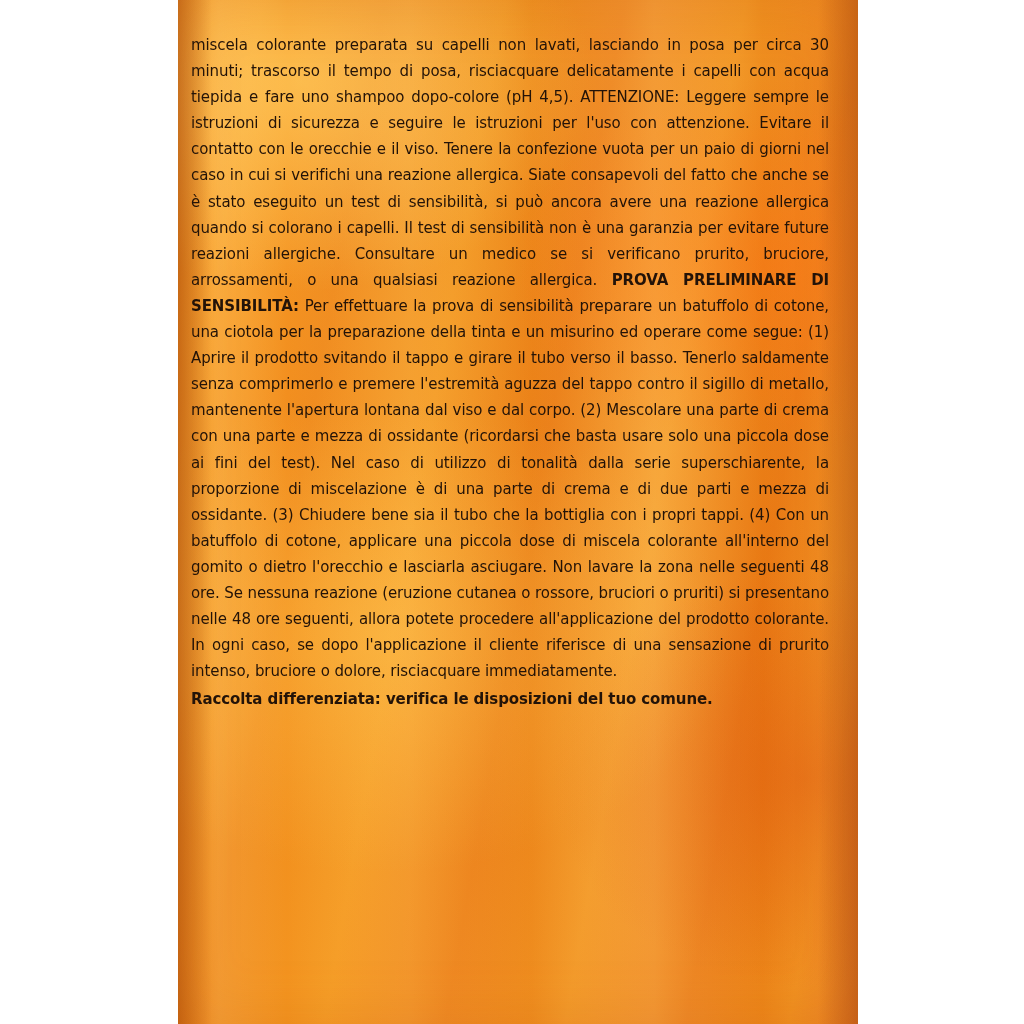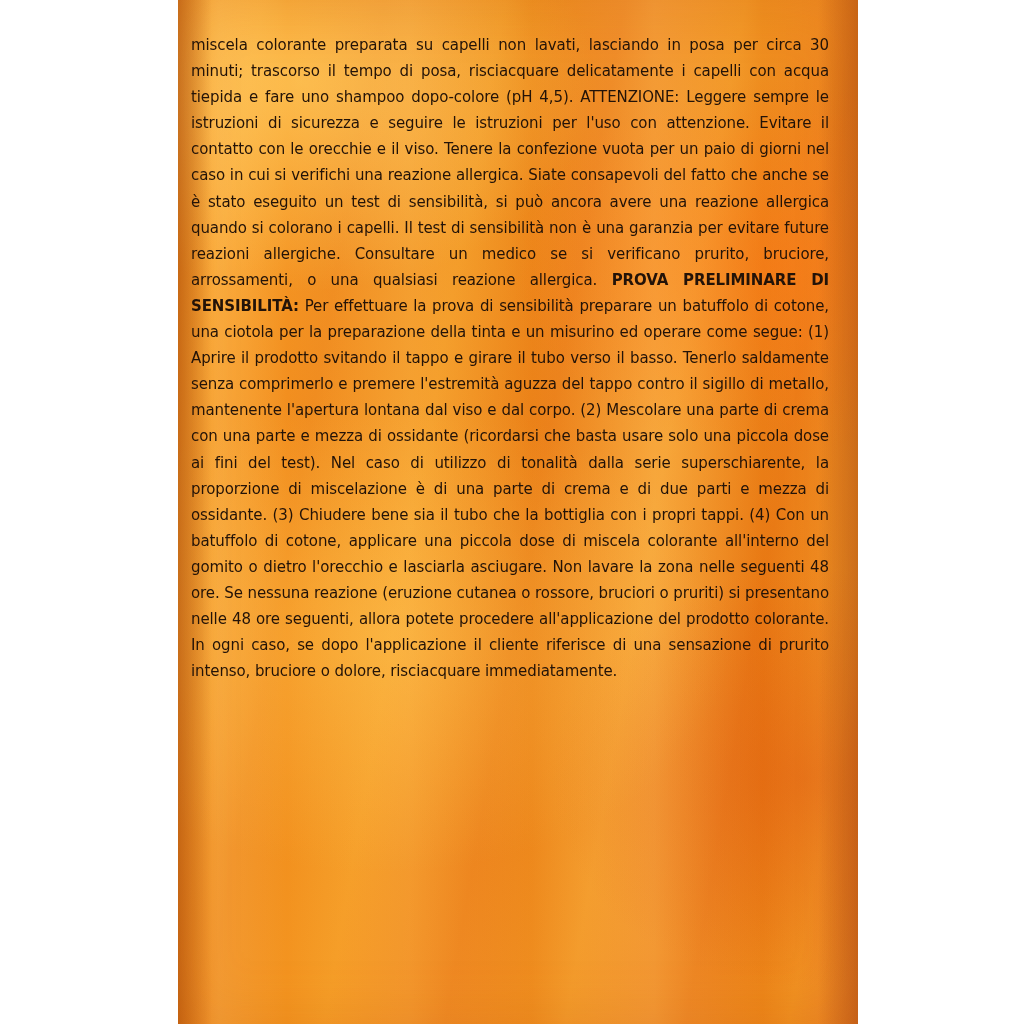--- a/index.html
+++ b/index.html
@@ -111,16 +111,17 @@
 
 <div id="page">
 
   <div id="package-panel">
     <div id="panel-sheen"></div>
     <div id="panel-edge-left"></div>
     <div id="panel-edge-right"></div>
 
     <div id="label-text">
       <p><span>miscela colorante preparata su capelli non lavati, lasciando in posa per circa 30 minuti; trascorso il tempo di posa, risciacquare delicatamente i capelli con acqua tiepida e fare uno shampoo dopo-colore (pH 4,5). ATTENZIONE: Leggere sempre le istruzioni di sicurezza e seguire le istruzioni per l'uso con attenzione. Evitare il contatto con le orecchie e il viso. Tenere la confezione vuota per un paio di giorni nel caso in cui si verifichi una reazione allergica. Siate consapevoli del fatto che anche se è stato eseguito un test di sensibilità, si può ancora avere una reazione allergica quando si colorano i capelli. Il test di sensibilità non è una garanzia per evitare future reazioni allergiche. Consultare un medico se si verificano prurito, bruciore, arrossamenti, o una qualsiasi reazione allergica. </span><span class="strong">PROVA PRELIMINARE DI SENSIBILITÀ:</span><span> Per effettuare la prova di sensibilità preparare un batuffolo di cotone, una ciotola per la preparazione della tinta e un misurino ed operare come segue: (1) Aprire il prodotto svitando il tappo e girare il tubo verso il basso. Tenerlo saldamente senza comprimerlo e premere l'estremità aguzza del tappo contro il sigillo di metallo, mantenente l'apertura lontana dal viso e dal corpo. (2) Mescolare una parte di crema con una parte e mezza di ossidante (ricordarsi che basta usare solo una piccola dose ai fini del test). Nel caso di utilizzo di tonalità dalla serie superschiarente, la proporzione di miscelazione è di una parte di crema e di due parti e mezza di ossidante. (3) Chiudere bene sia il tubo che la bottiglia con i propri tappi. (4) Con un batuffolo di cotone, applicare una piccola dose di miscela colorante all'interno del gomito o dietro l'orecchio e lasciarla asciugare. Non lavare la zona nelle seguenti 48 ore. Se nessuna reazione (eruzione cutanea o rossore, bruciori o pruriti) si presentano nelle 48 ore seguenti, allora potete procedere all'applicazione del prodotto colorante. In ogni caso, se dopo l'applicazione il cliente riferisce di una sensazione di prurito intenso, bruciore o dolore, risciacquare immediatamente.</span></p>
+      <p class="para-gap last-line"><span class="strong">Raccolta differenziata:</span><span class="strong"> verifica le disposizioni del tuo comune.</span></p>
     </div>
   </div>
 
 </div>
 
 </body></html>

